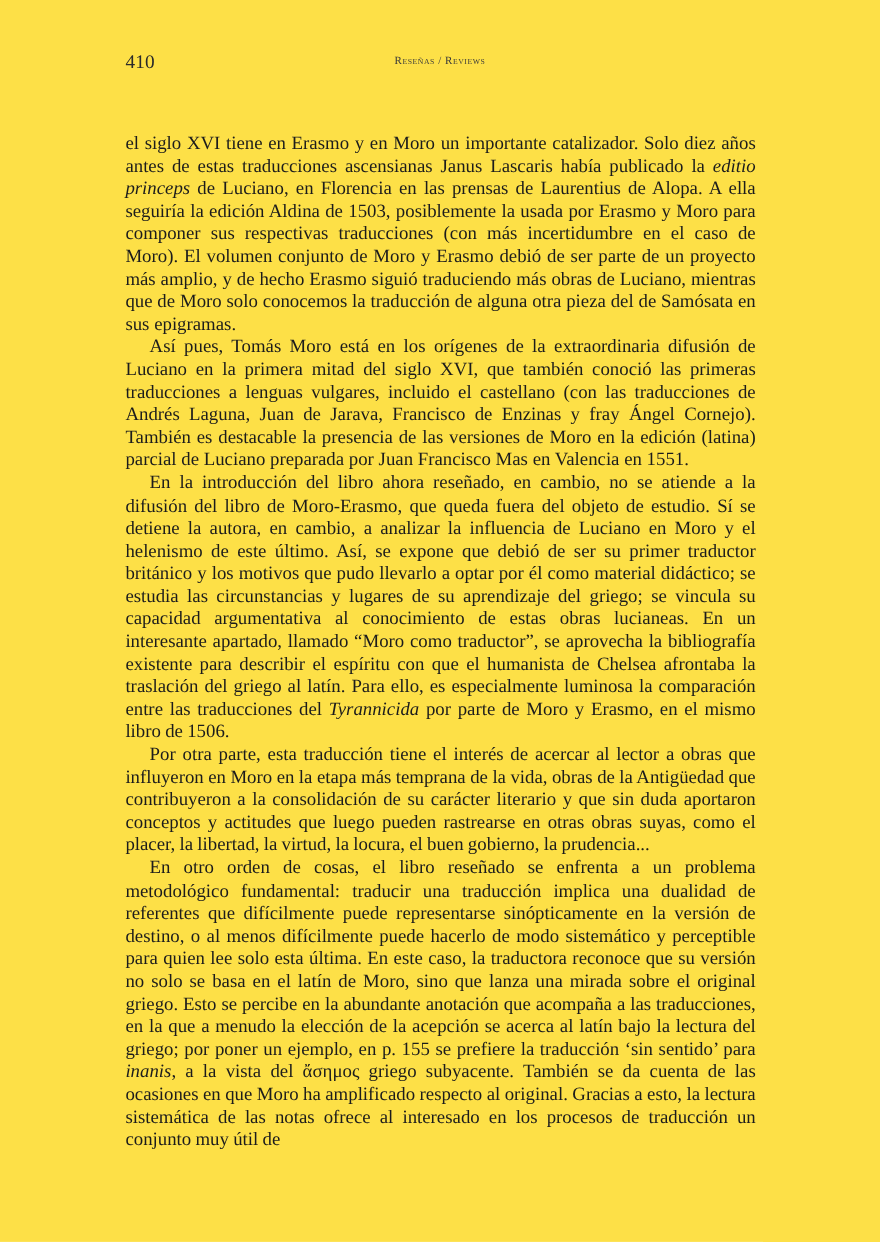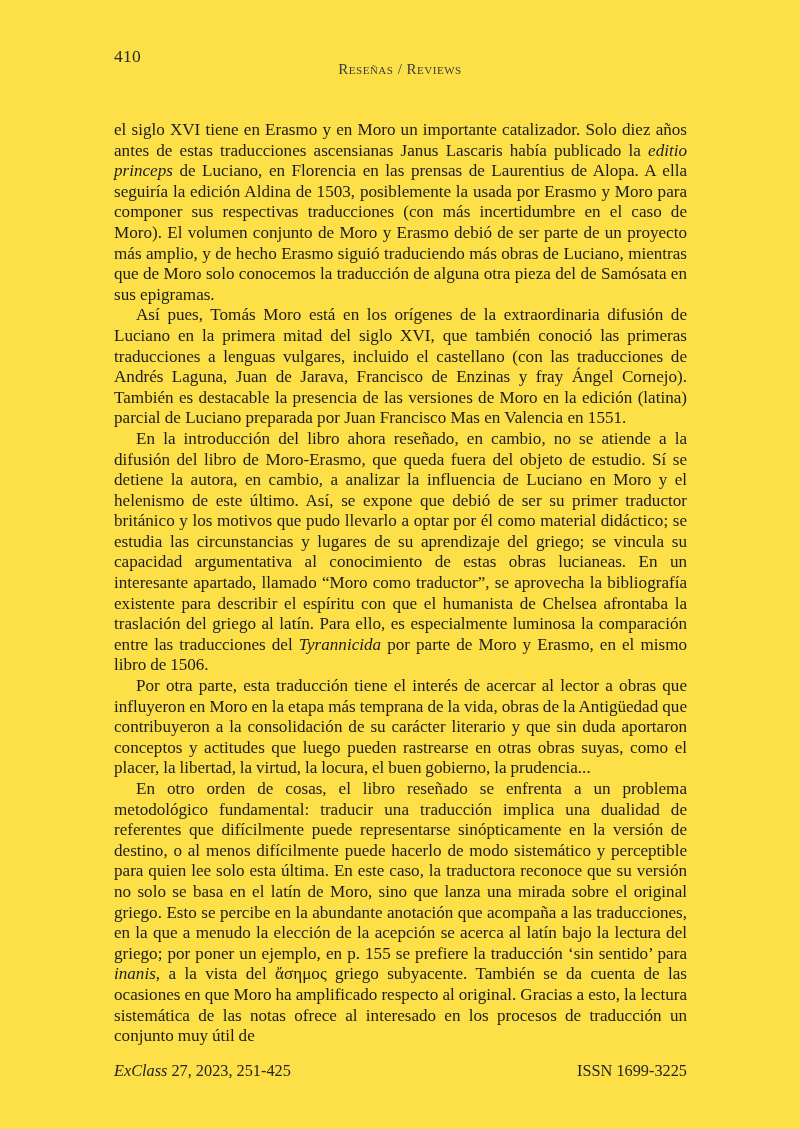--- a/index.html
+++ b/index.html
@@ -30,24 +30,24 @@
     left: 0;
     top: 0;
     font-size: 17.5px;
     line-height: 24px;
     color: #2a2a2a;
     letter-spacing: 0.2px;
   }
   .head-title {
     position: absolute;
     left: 0;
-    top: 13px;
+    top: 0;
     width: 572px;
     text-align: center;
-    font-size: 15px;
+    font-size: 10px;
     line-height: 24px;
     color: #3a3a3a;
     font-variant: small-caps;
     letter-spacing: 0.5px;
   }
 
   
   .textblock {
     position: absolute;
     left: 114px;
@@ -119,20 +119,14 @@
   </div>
 
   <div class="textblock" id="textblock">
       <p class="first"><span>el siglo XVI tiene en Erasmo y en Moro un importante catalizador. Solo diez años antes de estas traducciones ascensianas Janus Lascaris había publicado la </span><i>editio princeps</i><span> de Luciano, en Florencia en las prensas de Laurentius de Alopa. A ella seguiría la edición Aldina de 1503, posiblemente la usada por Erasmo y Moro para componer sus respectivas traducciones (con más incertidumbre en el caso de Moro). El volumen conjunto de Moro y Erasmo debió de ser parte de un proyecto más amplio, y de hecho Erasmo siguió traduciendo más obras de Luciano, mientras que de Moro solo conocemos la traducción de alguna otra pieza del de Samósata en sus epigramas.</span></p>
       <p class="indent"><span>Así pues, Tomás Moro está en los orígenes de la extraordinaria difusión de Luciano en la primera mitad del siglo XVI, que también conoció las primeras traducciones a lenguas vulgares, incluido el castellano (con las traducciones de Andrés Laguna, Juan de Jarava, Francisco de Enzinas y fray Ángel Cornejo). También es destacable la presencia de las versiones de Moro en la edición (latina) parcial de Luciano preparada por Juan Francisco Mas en Valencia en 1551.</span></p>
       <p class="indent tight"><span>En la introducción del libro ahora reseñado, en cambio, no se atiende a la difusión del libro de Moro-Erasmo, que queda fuera del objeto de estudio. Sí se detiene la autora, en cambio, a analizar la influencia de Luciano en Moro y el helenismo de este último. Así, se expone que debió de ser su primer traductor británico y los motivos que pudo llevarlo a optar por él como material didáctico; se estudia las circunstancias y lugares de su aprendizaje del griego; se vincula su capacidad argumentativa al conocimiento de estas obras lucianeas. En un interesante apartado, llamado “Moro como traductor”, se aprovecha la bibliografía existente para describir el espíritu con que el humanista de Chelsea afrontaba la traslación del griego al latín. Para ello, es especialmente luminosa la comparación entre las traducciones del </span><i>Tyrannicida</i><span> por parte de Moro y Erasmo, en el mismo libro de 1506.</span></p>
       <p class="indent tight"><span>Por otra parte, esta traducción tiene el interés de acercar al lector a obras que influyeron en Moro en la etapa más temprana de la vida, obras de la Antigüedad que contribuyeron a la consolidación de su carácter literario y que sin duda aportaron conceptos y actitudes que luego pueden rastrearse en otras obras suyas, como el placer, la libertad, la virtud, la locura, el buen gobierno, la prudencia...</span></p>
       <p class="indent tight"><span>En otro orden de cosas, el libro reseñado se enfrenta a un problema metodológico fundamental: traducir una traducción implica una dualidad de referentes que difícilmente puede representarse sinópticamente en la versión de destino, o al menos difícilmente puede hacerlo de modo sistemático y perceptible para quien lee solo esta última. En este caso, la traductora reconoce que su versión no solo se basa en el latín de Moro, sino que lanza una mirada sobre el original griego. Esto se percibe en la abundante anotación que acompaña a las traducciones, en la que a menudo la elección de la acepción se acerca al latín bajo la lectura del griego; por poner un ejemplo, en p. 155 se prefiere la traducción ‘sin sentido’ para </span><i>inanis</i><span>, a la vista del </span><span class="grk">ἄσημος</span><span> griego subyacente. También se da cuenta de las ocasiones en que Moro ha amplificado respecto al original. Gracias a esto, la lectura sistemática de las notas ofrece al interesado en los procesos de traducción un conjunto muy útil de</span></p>
     </div>
 
-  <div class="footer">
-    <div class="footer-left">
-      <i>ExClass</i><span> 27, 2023, 251-425</span>
-    </div>
-    <div class="footer-right">ISSN 1699-3225</div>
-  </div>
 
 </div>
 
 </body></html>

